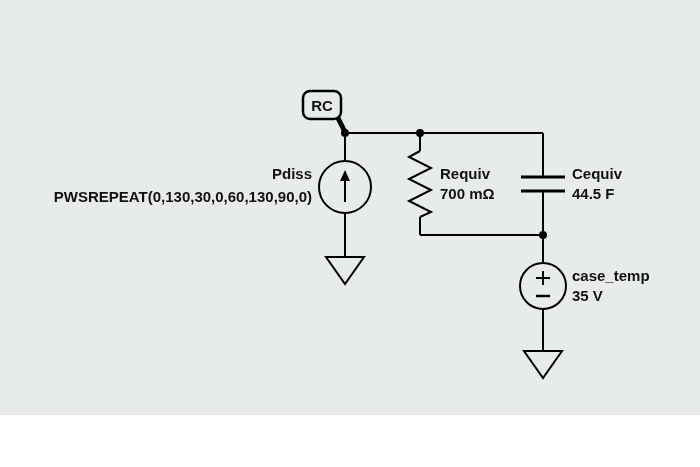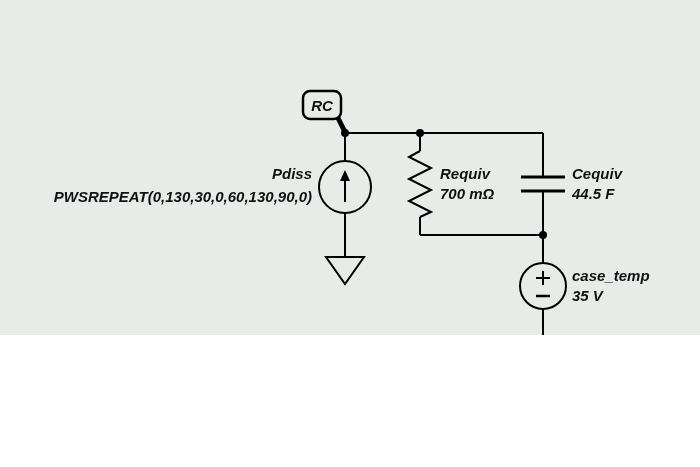--- a/index.html
+++ b/index.html
@@ -2,25 +2,24 @@
 <html><head>
 <meta charset="utf-8">
 <style>
   html, body {
     margin: 0;
     padding: 0;
   }
   .canvas {
     position: relative;
     width: 700px;
-    height: 335px;
+    height: 415px;
     background: #e8ece9;
     font-family: "Liberation Sans", sans-serif;
     overflow: hidden;
-    font-style: italic;
   }
   svg text {
     font-family: "Liberation Sans", sans-serif;
     font-weight: bold;
     fill: #111111;
   }
   .lbl { font-size: 15px; }
   .lbl-rc { font-size: 15px; }
 </style>
 </head>

